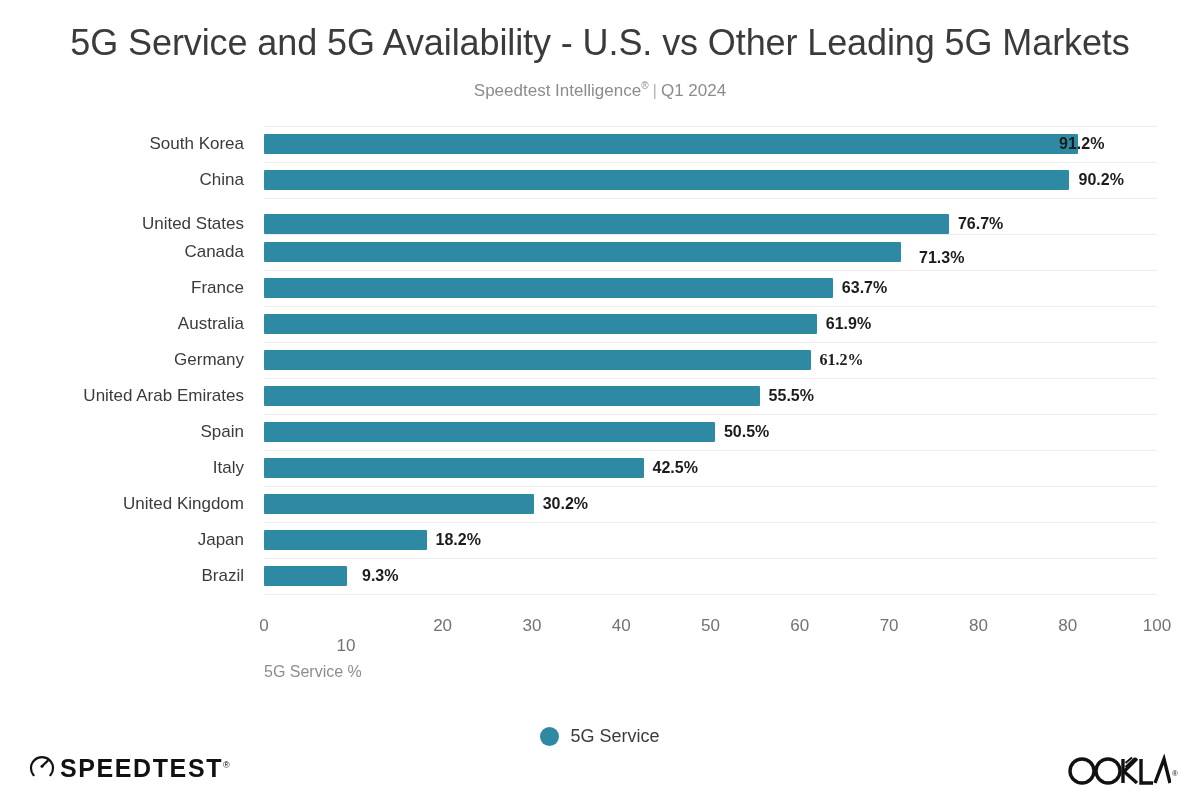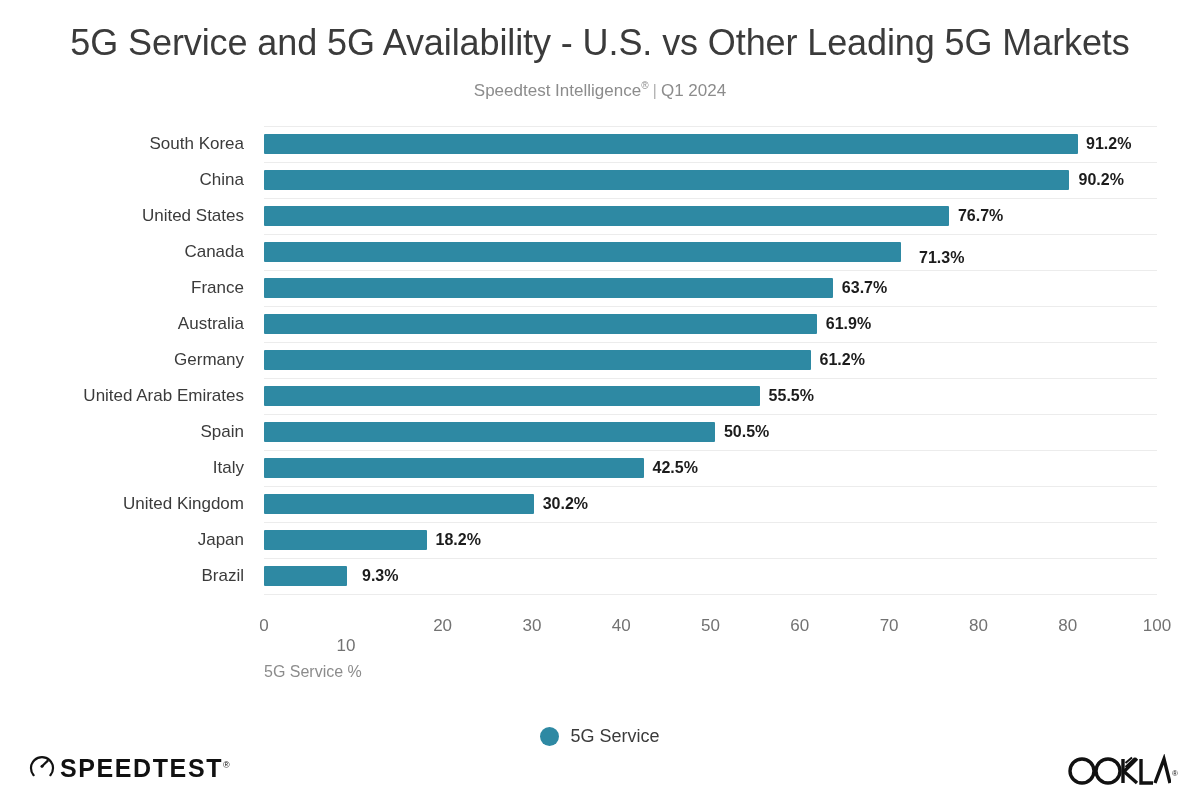--- a/index.html
+++ b/index.html
@@ -215,28 +215,28 @@
         <div class="gridline" style="top: 324px;"></div>
         <div class="gridline" style="top: 360px;"></div>
         <div class="gridline" style="top: 396px;"></div>
         <div class="gridline" style="top: 432px;"></div>
         <div class="gridline" style="top: 468px;"></div>
       </div>
     <div id="bars">
         <div class="row" style="top: 0px;">
           <div class="cat-label-wrap">South Korea</div>
           <div class="bar" style="width: 814.416px; background: rgb(46, 137, 163);"></div>
-          <div class="bar-value" style="left: 822px;">91.2%</div>
+          <div class="bar-value" style="left: 795px;">91.2%</div>
         </div>
         <div class="row" style="top: 36px;">
           <div class="cat-label-wrap">China</div>
           <div class="bar" style="width: 805.486px; background: rgb(46, 137, 163);"></div>
           <div class="bar-value" style="left: 814.486px;">90.2%</div>
         </div>
-        <div class="row" style="top: 72px;">
+        <div class="row" style="top: 80px;">
           <div class="cat-label-wrap">United States</div>
           <div class="bar" style="width: 684.931px; background: rgb(46, 137, 163);"></div>
           <div class="bar-value" style="left: 693.931px;">76.7%</div>
         </div>
         <div class="row" style="top: 108px;">
           <div class="cat-label-wrap">Canada</div>
           <div class="bar" style="width: 636.709px; background: rgb(46, 137, 163);"></div>
           <div class="bar-value" style="left: 655px; margin-top: 6px;">71.3%</div>
         </div>
         <div class="row" style="top: 144px;">
@@ -245,21 +245,21 @@
           <div class="bar-value" style="left: 577.841px;">63.7%</div>
         </div>
         <div class="row" style="top: 180px;">
           <div class="cat-label-wrap">Australia</div>
           <div class="bar" style="width: 552.767px; background: rgb(46, 137, 163);"></div>
           <div class="bar-value" style="left: 561.767px;">61.9%</div>
         </div>
         <div class="row" style="top: 216px;">
           <div class="cat-label-wrap">Germany</div>
           <div class="bar" style="width: 546.516px; background: rgb(46, 137, 163);"></div>
-          <div class="bar-value" style="left: 555.516px;">61.2%</div>
+          <div class="bar-value" style="left: 555.516px; font-family: Liberation Serif, serif;">61.2%</div>
         </div>
         <div class="row" style="top: 252px;">
           <div class="cat-label-wrap">United Arab Emirates</div>
           <div class="bar" style="width: 495.615px; background: rgb(46, 137, 163);"></div>
           <div class="bar-value" style="left: 504.615px;">55.5%</div>
         </div>
         <div class="row" style="top: 288px; padding-left: 48px;">
           <div class="cat-label-wrap">Spain</div>
           <div class="bar" style="width: 450.965px; background: rgb(46, 137, 163);"></div>
           <div class="bar-value" style="left: 459.965px;">50.5%</div>

